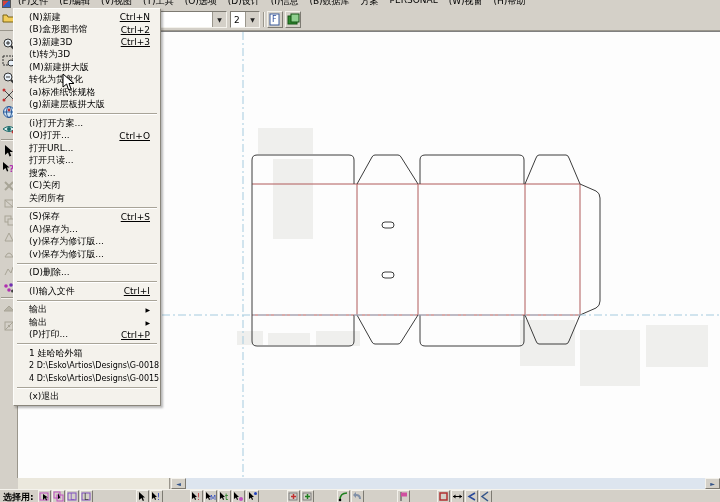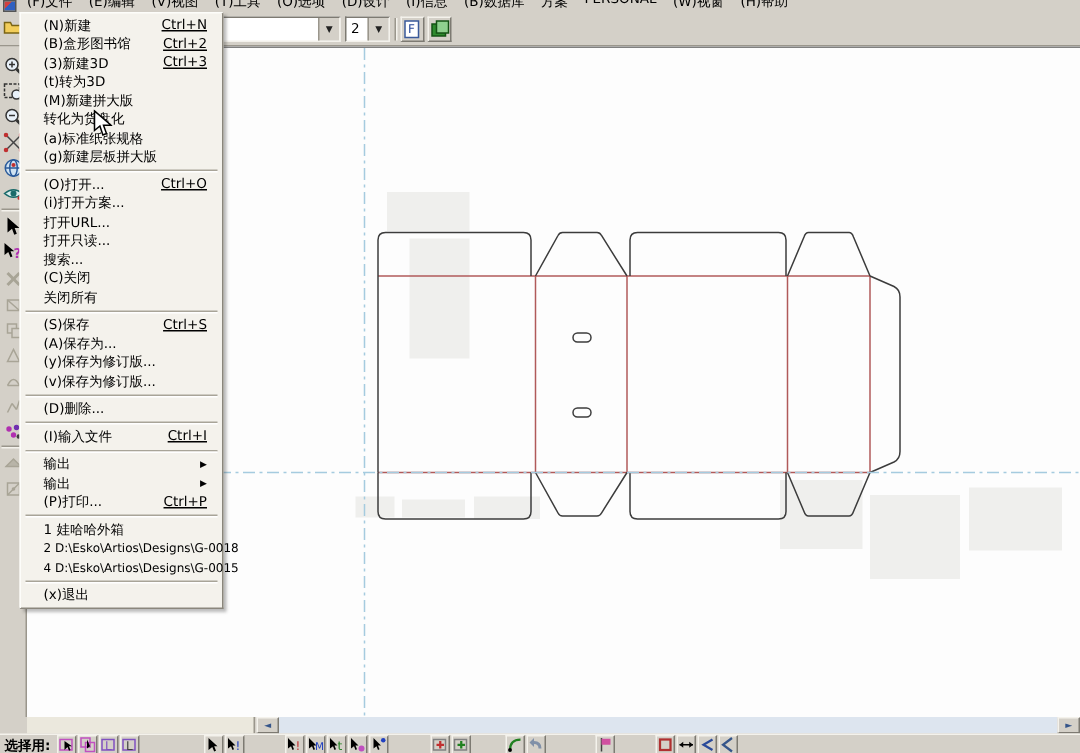--- a/index.html
+++ b/index.html
@@ -22,21 +22,21 @@
   .stripes { position:absolute; left:1px; top:24px; width:14px; height:6px; background:repeating-linear-gradient(#8a867c 0 1px,#d4d0c8 1px 3px); }
   
   .lefttools { position:absolute; left:0; top:31px; width:18px; height:447px; background:#d4d0c8; border-right:1px solid #9a968c; }
   .ticon { position:absolute; left:1px; width:16px; height:16px; display:flex; align-items:center; justify-content:center; }
   .lsep { position:absolute; left:1px; width:15px; height:2px; border-top:1px solid #9a968c; border-bottom:1px solid #f4f2ec; }
   
   .canvas { position:absolute; left:18px; top:31px; width:702px; height:447px; background:#fdfdfd; border-top:1px solid #808080; }
   .canvas svg { position:absolute; left:0; top:0; }
   
   .menu {
-    position:absolute; left:13px; top:8px; width:136px; z-index:10;
+    position:absolute; left:13px; top:8px; width:148px; z-index:10;
     background:#f4f2ec; padding:2px 1px;
     border:1px solid #8a867c; border-top-color:#fdfdfa; border-left-color:#fdfdfa;
     box-shadow:2px 2px 2px rgba(60,60,60,.35);
   }
   .mi { height:12.5px; display:flex; align-items:center; padding:0 9px 0 14px; white-space:nowrap; position:relative; }
   .mi .ms { margin-left:auto; padding-left:6px;text-decoration:underline; }
   .mi.sel { background:#3163c6; color:#fff; }
   .mi.small { font-size:8px; }
   .mi .arr { margin-left:auto; font-size:6px; }
   .msep { height:2px; margin:2px 2px; border-top:1px solid #a8a498; border-bottom:1px solid #fff; }
@@ -292,25 +292,25 @@
         <span>转化为货盘化</span>
       </div>
     <div class="mi">
         <span>(a)标准纸张规格</span>
       </div>
     <div class="mi">
         <span>(g)新建层板拼大版</span>
       </div>
     <div class="msep"></div>
     <div class="mi">
+        <span>(i)打开方案...</span>
+      </div>
+    <div class="mi">
         <span>(O)打开...</span>
         <span class="ms">Ctrl+O</span>
-      </div>
-    <div class="mi">
-        <span>(i)打开方案...</span>
       </div>
     <div class="mi">
         <span>打开URL...</span>
       </div>
     <div class="mi">
         <span>打开只读...</span>
       </div>
     <div class="mi">
         <span>搜索...</span>
       </div>

